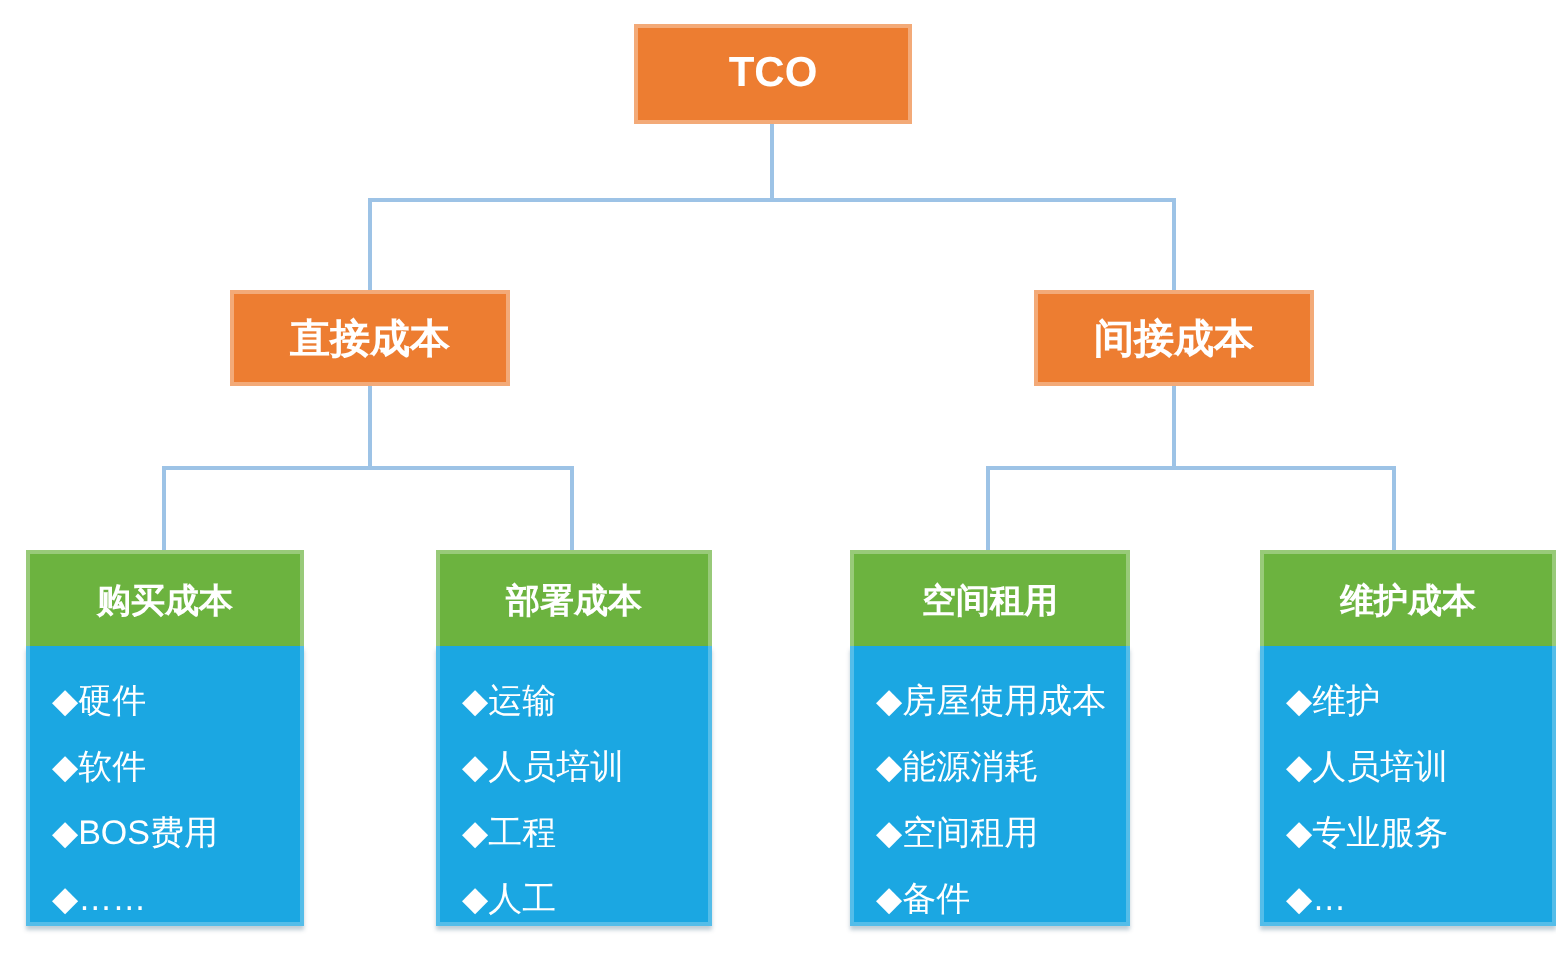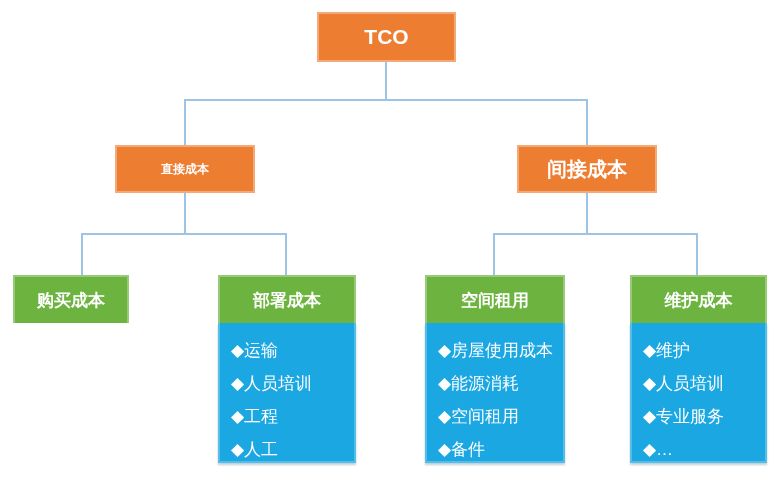--- a/index.html
+++ b/index.html
@@ -28,21 +28,21 @@
     display:flex;align-items:center;justify-content:center;
     color:var(--text);
     text-align:right;
   }
   .node.orange{
     background:var(--orange);
     border:2px solid rgba(255,255,255,0.35);
     font-weight:bold;
   }
   .node-tco{left:317px;top:12px;width:139px;height:50px;font-size:21px;}
-  .node-direct{left:115px;top:145px;width:140px;height:48px;font-size:12px;}
+  .node-direct{left:115px;top:145px;width:140px;height:48px;font-size:20px;}
   .node-indirect{left:517px;top:145px;width:140px;height:48px;font-size:20px;}
   
   .column{position:absolute;top:275px;}
   .col-header{
     height:48px;
     background:var(--green);
     border:2px solid rgba(255,255,255,0.3);
     border-bottom:none;
     color:var(--text);
     font-weight:bold;font-size:17px;
@@ -55,24 +55,24 @@
     border-top:none;
     box-shadow:0 2px 2px rgba(0,60,90,0.25);
     color:var(--text);
     padding:11px 0 0 11px;
   }
   .item{
     height:33px;line-height:33px;
     font-size:17px;
     white-space:nowrap;
   }
-  .col-1{left:13px;width:116px;}
+  .col-1{left:13px;width:139px;}
   .col-2{left:218px;width:138px;}
   .col-3{left:425px;width:140px;}
-  .col-4{left:630px;width:137px;}
+  .col-4{left:630px;width:148px;}
 </style>
 </head>
 <body>
 
 <div class="canvas">
 
   <div class="conn v" style="left:385px;top:62px;height:38px"></div>
   <div class="conn h" style="left:184px;top:99px;width:404px"></div>
   <div class="conn v" style="left:184px;top:100px;height:45px"></div>
   <div class="conn v" style="left:586px;top:100px;height:45px"></div>
@@ -94,20 +94,26 @@
   <div class="node orange node-direct">
     <span>直接成本</span>
   </div>
   <div class="node orange node-indirect">
     <span>间接成本</span>
   </div>
 
   <div class="column col-1">
     <div class="col-header">
       <span>购买成本</span>
+    </div>
+    <div class="col-body">
+      <div class="item">◆硬件</div>
+      <div class="item">◆软件</div>
+      <div class="item">◆BOS费用</div>
+      <div class="item">◆……</div>
     </div>
   </div>
 
   <div class="column col-2">
     <div class="col-header">
       <span>部署成本</span>
     </div>
     <div class="col-body">
       <div class="item">◆运输</div>
       <div class="item">◆人员培训</div>

